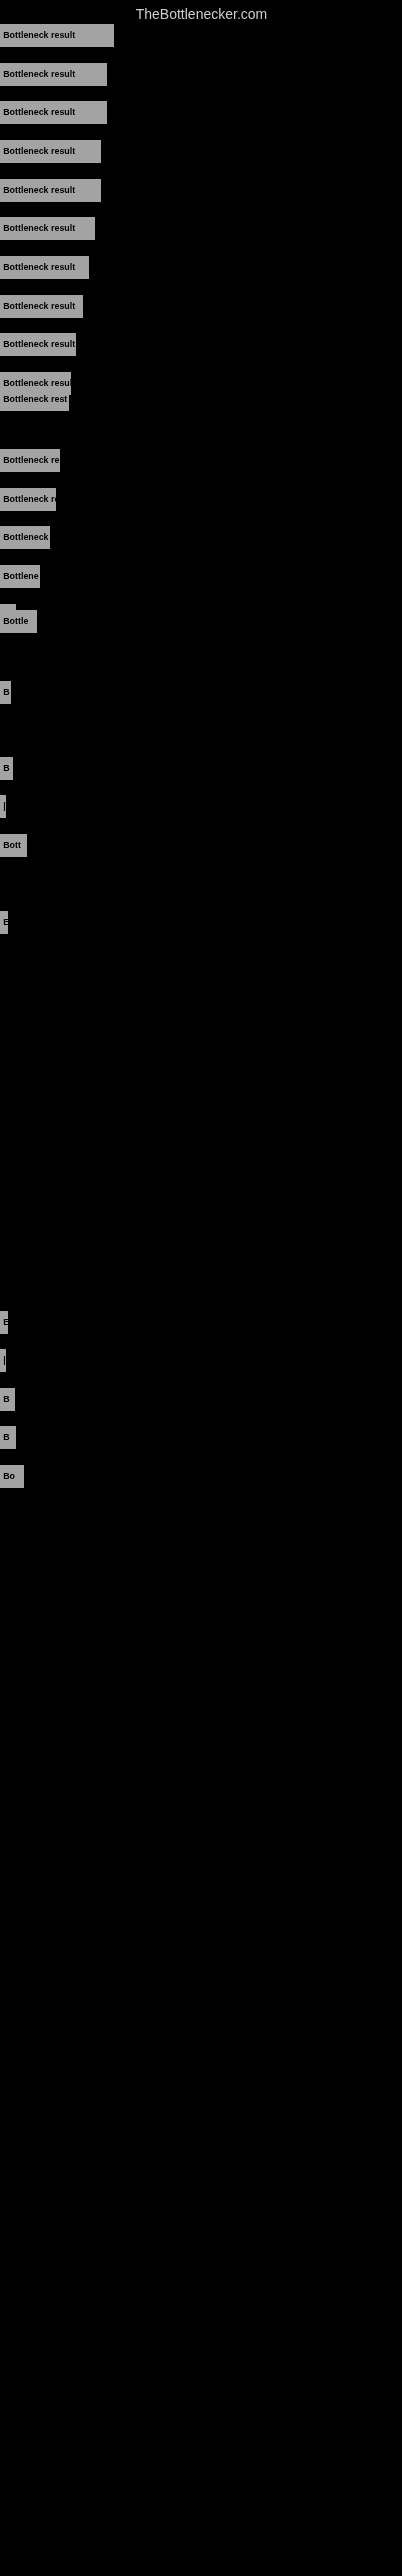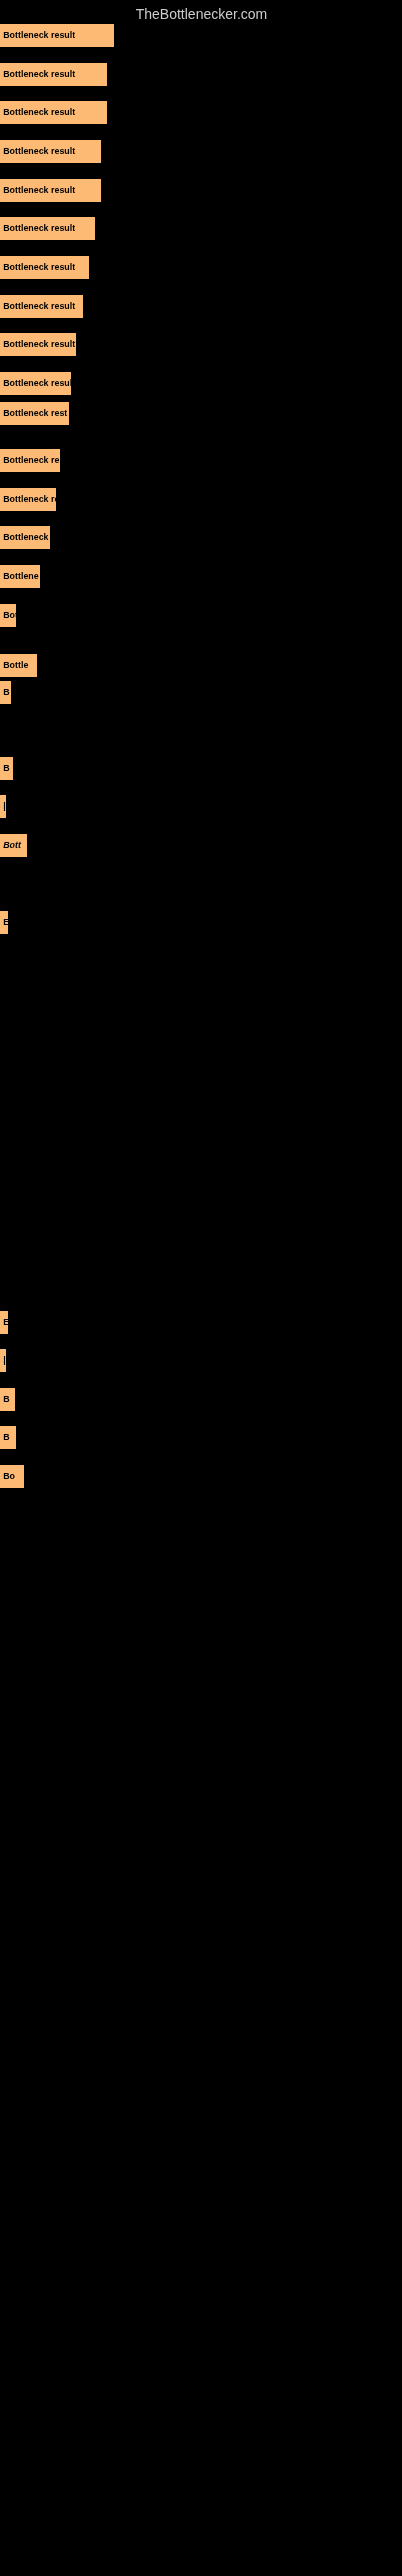--- a/index.html
+++ b/index.html
@@ -24,21 +24,21 @@
       position: absolute;
       top: 0;
       left: 0;
       right: 0;
     }
 
     .bottleneck-bar {
       position: absolute;
       left: 0;
       height: 22.5px;
-      background-color: #fdba74;
+      background-color: #a3a3a3;
       display: flex;
       align-items: center;
       padding-left: 3.2px;
       overflow: hidden;
     }
 
     .bottleneck-bar span {
       color: #000000;
       font-size: 8.9px;
       font-weight: bold;
@@ -74,51 +74,51 @@
     </div>
     <div class="bottleneck-bar" style="top: 295px; width: 83px;">
       <span>Bottleneck result</span>
     </div>
     <div class="bottleneck-bar" style="top: 333px; width: 76px;">
       <span>Bottleneck result</span>
     </div>
     <div class="bottleneck-bar" style="top: 372px; width: 71px;">
       <span>Bottleneck result</span>
     </div>
-    <div class="bottleneck-bar" style="top: 402px; width: 69px;">
+    <div class="bottleneck-bar" style="top: 388px; width: 69px;">
       <span>Bottleneck rest</span>
     </div>
     <div class="bottleneck-bar" style="top: 449px; width: 60px;">
       <span>Bottleneck re</span>
     </div>
     <div class="bottleneck-bar" style="top: 488px; width: 56px;">
       <span>Bottleneck re</span>
     </div>
     <div class="bottleneck-bar" style="top: 526px; width: 50px;">
       <span>Bottleneck r</span>
     </div>
     <div class="bottleneck-bar" style="top: 565px; width: 40px;">
       <span>Bottlene</span>
     </div>
     <div class="bottleneck-bar" style="top: 604px; width: 16px;">
       <span>Bot</span>
     </div>
-    <div class="bottleneck-bar" style="top: 654px; width: 37px;">
+    <div class="bottleneck-bar" style="top: 610px; width: 37px;">
       <span>Bottle</span>
     </div>
     <div class="bottleneck-bar" style="top: 681px; width: 11.3px;">
       <span>B</span>
     </div>
     <div class="bottleneck-bar" style="top: 757px; width: 13px;">
       <span>B</span>
     </div>
     <div class="bottleneck-bar" style="top: 795px; width: 6.4px;">
       <span>|</span>
     </div>
-    <div class="bottleneck-bar" style="top: 834px; width: 27px; font-style: italic;">
+    <div class="bottleneck-bar" style="top: 834px; width: 27px;">
       <span>Bott</span>
     </div>
     <div class="bottleneck-bar" style="top: 911px; width: 8px;">
       <span>E</span>
     </div>
     <div class="bottleneck-bar" style="top: 1311px; width: 8px;">
       <span>E</span>
     </div>
     <div class="bottleneck-bar" style="top: 1349px; width: 6.4px;">
       <span>|</span>

